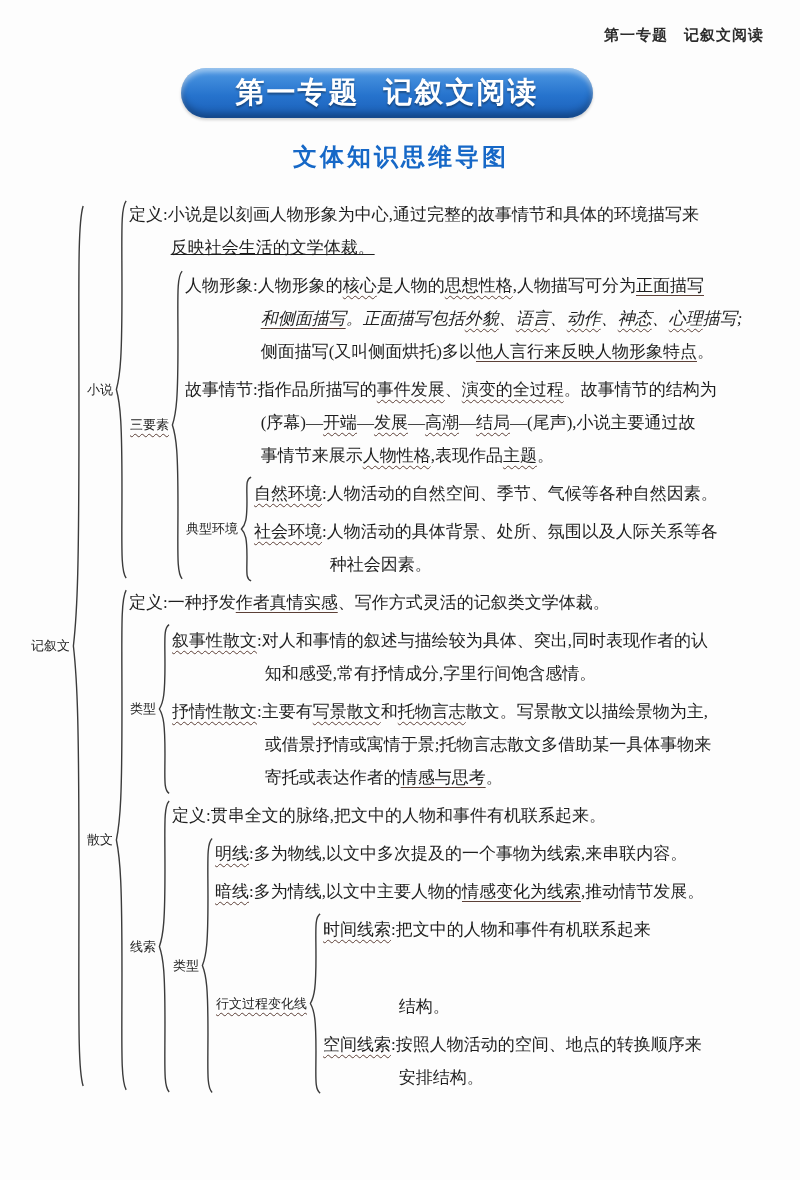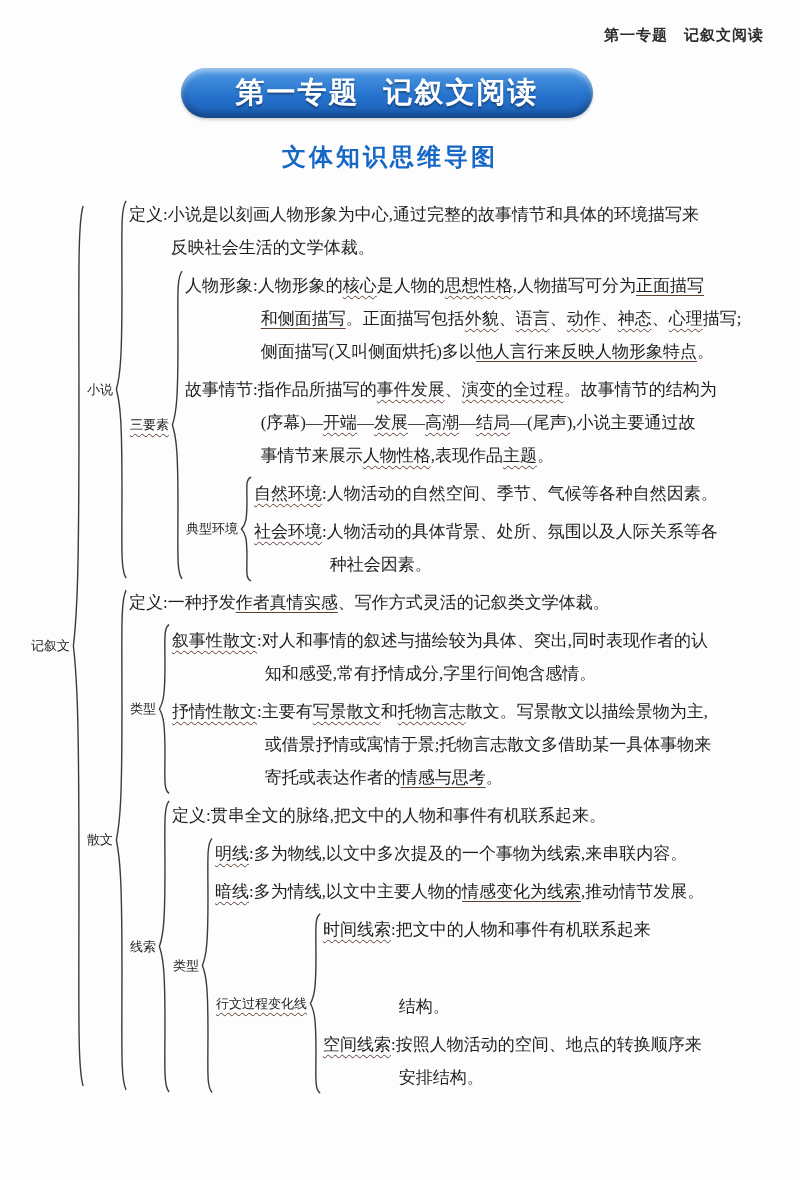--- a/index.html
+++ b/index.html
@@ -26,21 +26,21 @@
     display:flex; align-items:center; justify-content:center;
     box-shadow: inset 0 4px 5px rgba(255,255,255,.45), inset 0 -5px 7px rgba(0,0,0,.28), 0 2px 3px rgba(0,0,0,.18);
   }
   .banner-text {
     color:#ffffff; font-weight:bold; font-size:29px; letter-spacing:2px;
     font-family:"Liberation Sans","DejaVu Sans",sans-serif;
     text-shadow:0 2px 2px rgba(0,0,0,.35);
     display:flex; gap:24px; white-space:nowrap;
   }
   .subtitle {
-    position:absolute; top:141px; left:5px; width:770px; text-align:center;
+    position:absolute; top:141px; left:16px; width:770px; text-align:center;
     font-family:"Liberation Sans","DejaVu Sans",sans-serif;
     font-size:24px; font-weight:bold; letter-spacing:3px;
     color:var(--subtitle,#1668c7);
   }
   
   .tree-wrap { position:absolute; left:30px; top:197px; width:752px; }
   .branch { display:flex; align-items:center; }
   .blabel {
     white-space:nowrap; font-size:13px; line-height:1.35; padding:0 1px;
     color:var(--text,#1e1e1e);
@@ -86,31 +86,31 @@
       </svg>
       <div class="kids">
         <div class="branch">
           <div class="blabel">小说</div>
           <svg viewBox="0 0 14 100" preserveAspectRatio="none" class="brace">
             <path d="M12 1 C6 3 7.5 9 7.5 24 C7.5 41 6 46 1.5 50 C6 54 7.5 59 7.5 76 C7.5 91 6 97 12 99" vector-effect="non-scaling-stroke"></path>
           </svg>
           <div class="kids">
             <div class="leaf">
               <div class="tline"><span class="leaf-label">定义</span><span>:</span><span>小说是以刻画人物形象为中心,通过完整的故事情节和具体的环境描写来</span></div>
-              <div class="tline" style="padding-left: 2.45em;"><span>反映社会生活的文学体裁。</span></div>
+              <div class="tline" style="padding-left: 2.45em; text-decoration: underline;"><span>反映社会生活的文学体裁。</span></div>
             </div>
             <div class="branch">
               <div class="blabel u-wavy">三要素</div>
               <svg viewBox="0 0 14 100" preserveAspectRatio="none" class="brace">
                 <path d="M12 1 C6 3 7.5 9 7.5 24 C7.5 41 6 46 1.5 50 C6 54 7.5 59 7.5 76 C7.5 91 6 97 12 99" vector-effect="non-scaling-stroke"></path>
               </svg>
               <div class="kids">
                 <div class="leaf">
                   <div class="tline"><span class="leaf-label">人物形象</span><span>:</span><span>人物形象的</span><span class="u-wavy">核心</span><span>是人物的</span><span class="u-wavy">思想性格</span><span>,人物描写可分为</span><span class="u-line">正面描写</span></div>
-                  <div class="tline" style="padding-left: 4.45em;"><span class="u-line">和侧面描写</span><span>。正面描写包括</span><span class="u-wavy">外貌</span><span>、</span><span class="u-wavy">语言</span><span>、</span><span class="u-wavy">动作</span><span>、</span><span class="u-wavy">神态</span><span>、</span><span class="u-wavy">心理</span><span>描写;</span></div>
+                  <div class="tline" style="padding-left: 4.45em; font-style: italic;"><span class="u-line">和侧面描写</span><span>。正面描写包括</span><span class="u-wavy">外貌</span><span>、</span><span class="u-wavy">语言</span><span>、</span><span class="u-wavy">动作</span><span>、</span><span class="u-wavy">神态</span><span>、</span><span class="u-wavy">心理</span><span>描写;</span></div>
                   <div class="tline" style="padding-left: 4.45em;"><span>侧面描写(又叫侧面烘托)多以</span><span class="u-line">他人言行来反映人物形象特点</span><span>。</span></div>
                 </div>
                 <div class="leaf">
                   <div class="tline"><span class="leaf-label">故事情节</span><span>:</span><span>指作品所描写的</span><span class="u-wavy">事件发展</span><span>、</span><span class="u-wavy">演变的全过程</span><span>。故事情节的结构为</span></div>
                   <div class="tline" style="padding-left: 4.45em;"><span>(序幕)—</span><span class="u-wavy">开端</span><span>—</span><span class="u-wavy">发展</span><span>—</span><span class="u-wavy">高潮</span><span>—</span><span class="u-wavy">结局</span><span>—(尾声),小说主要通过故</span></div>
                   <div class="tline" style="padding-left: 4.45em; font-family: Liberation Serif, serif;"><span>事情节来展示</span><span class="u-wavy">人物性格</span><span>,表现作品</span><span class="u-wavy">主题</span><span>。</span></div>
                 </div>
                 <div class="branch">
                   <div class="blabel">典型环境</div>
                   <svg viewBox="0 0 14 100" preserveAspectRatio="none" class="brace">

